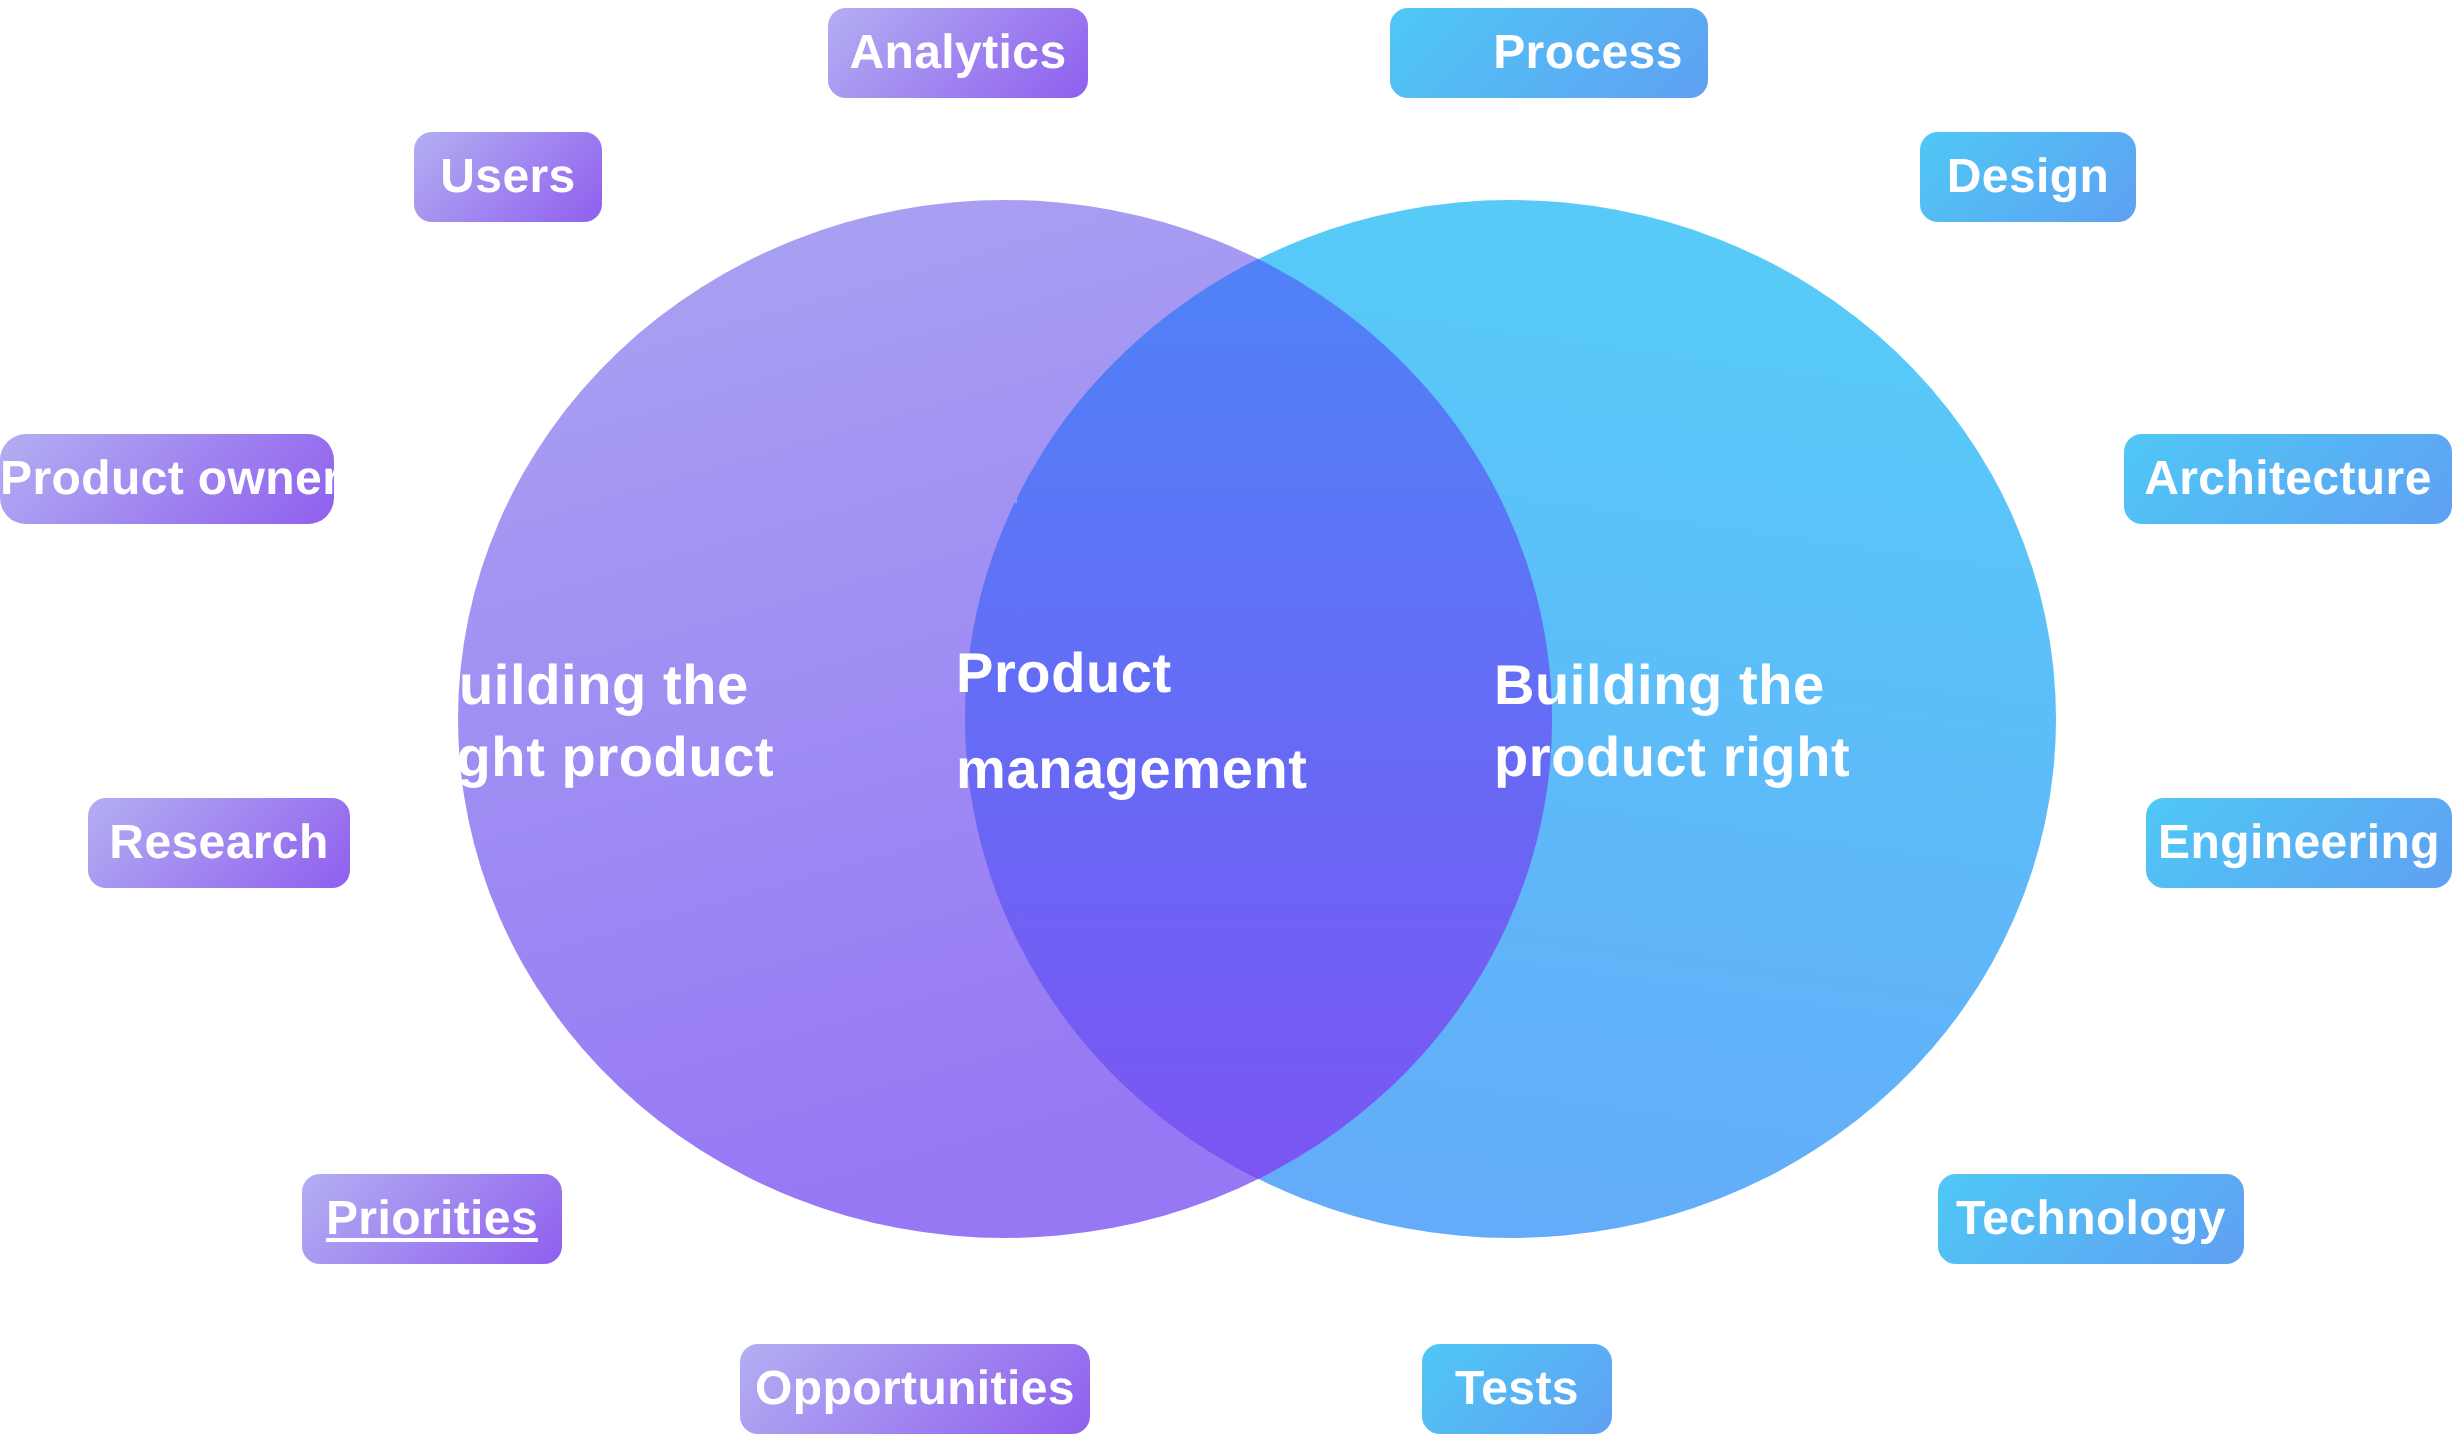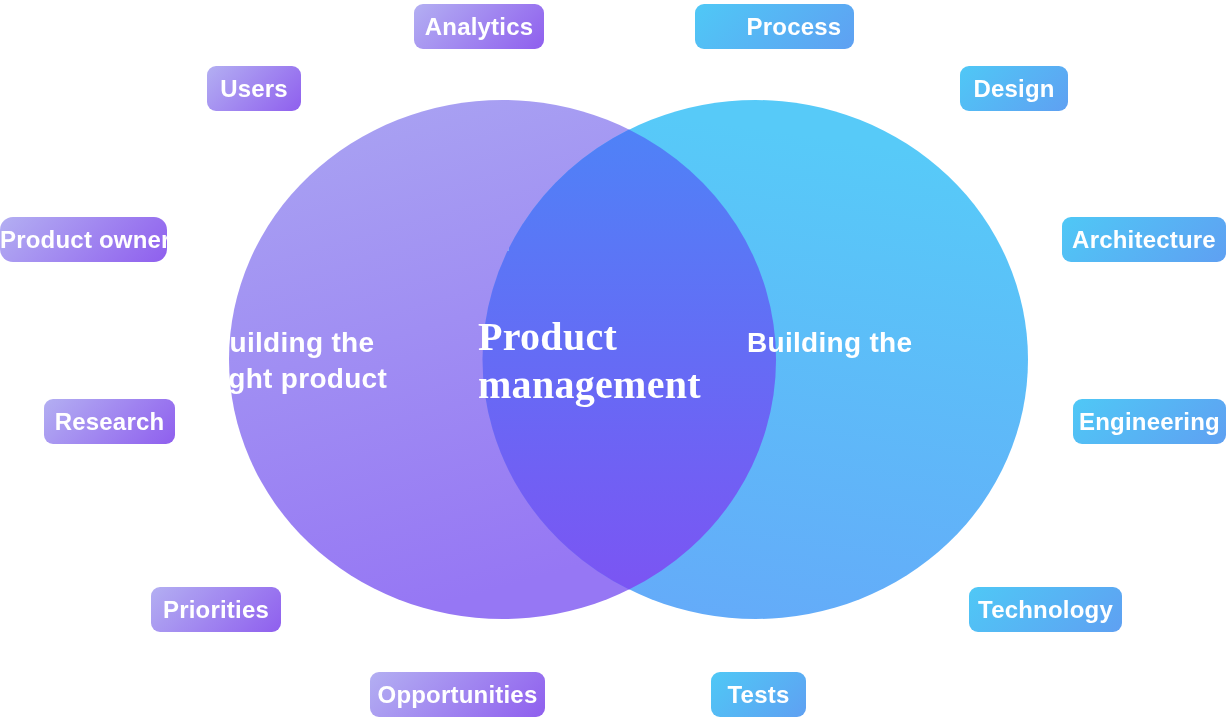--- a/index.html
+++ b/index.html
@@ -18,21 +18,21 @@
     text-align:left;
     font-size:28px;
     line-height:36px;
     letter-spacing:0.3px;
   }
   .circle-label span{display:block;}
   .label-left{left:209px;top:325px;width:300px;}
   .label-right{left:747px;top:325px;width:300px;}
   .label-center{
     left:478px;top:313px;width:300px;
-    font-size:40px;line-height:48px;font-family:Liberation Serif, serif;
+    font-size:28px;line-height:48px;
   }
   .badge{
     position:absolute;
     height:45px;line-height:45px;
     border-radius:9px;
     color:#ffffff;
     font-weight:700;
     font-size:24px;
     text-align:center;
     letter-spacing:0.2px;
@@ -71,28 +71,29 @@
     <span>right product</span>
   </div>
 
   <div class="circle-label label-center">
     <span>Product</span>
     <span>management</span>
   </div>
 
   <div class="circle-label label-right">
     <span>Building the</span>
+    <span>product right</span>
   </div>
 
   <div class="badge purple" style="left:414px;top:4px;width:130px;">Analytics</div>
   <div class="badge blue" style="left:695px;top:4px;width:120px;padding-left:39px;">Process</div>
   <div class="badge purple" style="left:207px;top:66px;width:94px;">Users</div>
   <div class="badge blue" style="left:960px;top:66px;width:108px;">Design</div>
   <div class="badge purple" style="left:0px;top:217px;width:167px;border-radius:13px;">Product owner</div>
   <div class="badge blue" style="left:1062px;top:217px;width:164px;">Architecture</div>
   <div class="badge purple" style="left:44px;top:399px;width:131px;">Research</div>
   <div class="badge blue" style="left:1073px;top:399px;width:153px;">Engineering</div>
-  <div class="badge purple" style="left:151px;top:587px;width:130px;">Priorities</div>
+  <div class="badge purple" style="left:151px;top:587px;width:130px;text-decoration:underline;">Priorities</div>
   <div class="badge blue" style="left:969px;top:587px;width:153px;">Technology</div>
   <div class="badge purple" style="left:370px;top:672px;width:175px;">Opportunities</div>
   <div class="badge blue" style="left:711px;top:672px;width:95px;">Tests</div>
 
 </div>
 
 </body></html>

